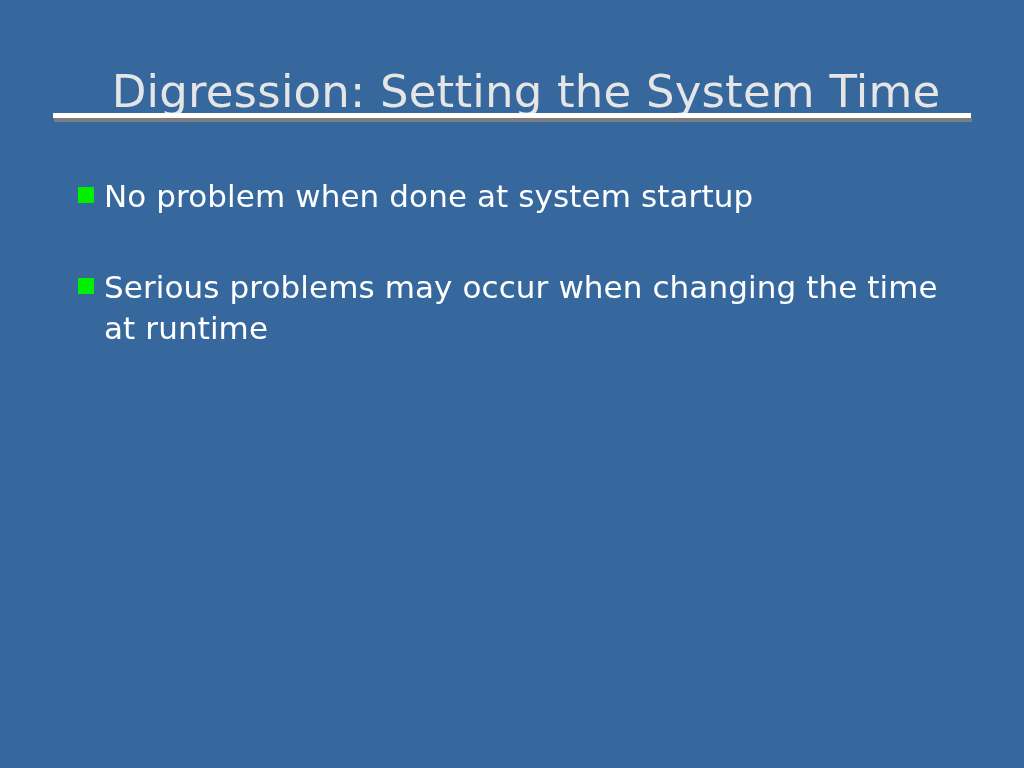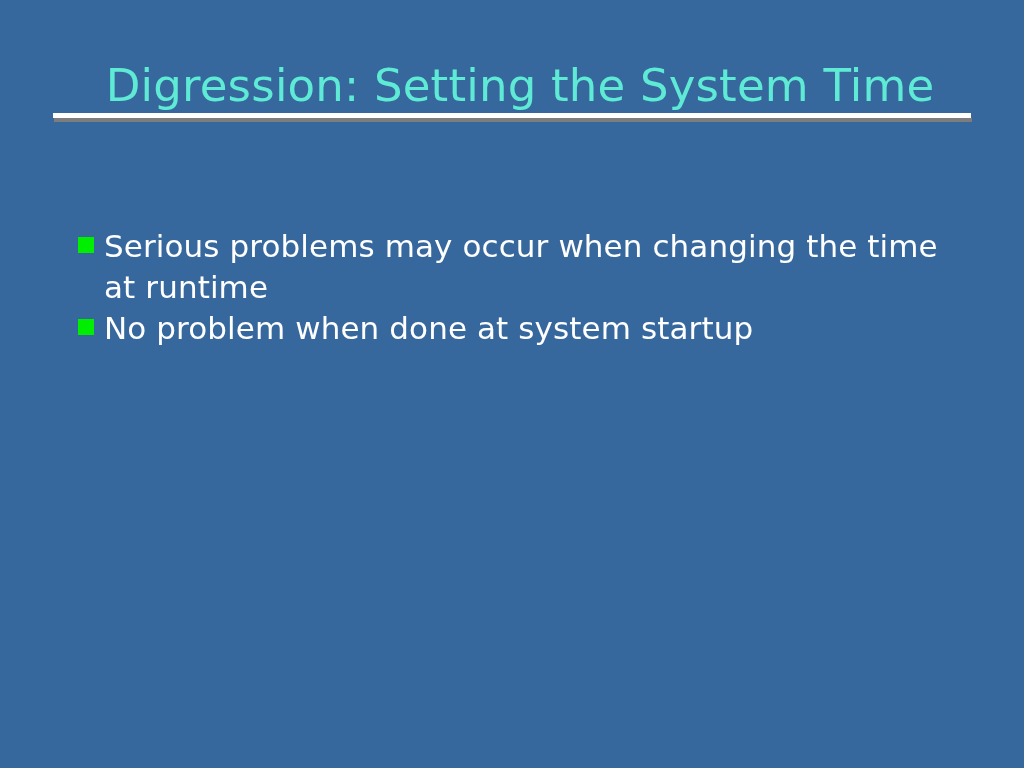--- a/index.html
+++ b/index.html
@@ -30,28 +30,28 @@
     width: 918px;
     height: 78px;
   }
 
   #slide-title {
     position: absolute;
     left: 0;
     top: 0;
     width: 918px;
     text-align: center;
-    color: #5eead4;
+    color: #e5e5e5;
     font-family: "DejaVu Sans", sans-serif;
     font-size: 45px;
     font-weight: normal;
     line-height: 56px;
     letter-spacing: 0.2px;
     white-space: nowrap;
-    margin: 8px;
+    margin: 14px;
   }
 
   #title-rule {
     position: absolute;
     left: 0;
     top: 63px;
     width: 918px;
     height: 5px;
     background: #ffffff;
   }
@@ -112,26 +112,26 @@
 <div id="slide">
 
   <div id="title-block">
     <h1 id="slide-title">Digression: Setting the System Time</h1>
     <div id="title-rule"></div>
     <div id="title-rule-shadow"></div>
   </div>
 
   <div id="body">
 
+    <div class="bullet-row" id="bullet-1">
+      <span class="bullet-marker"></span>
+      <span class="bullet-text">No problem when done at system startup</span>
+    </div>
+
     <div class="bullet-row" id="bullet-2">
       <span class="bullet-marker"></span>
       <span class="bullet-text">Serious problems may occur when changing the time at runtime</span>
-    </div>
-
-    <div class="bullet-row" id="bullet-1">
-      <span class="bullet-marker"></span>
-      <span class="bullet-text">No problem when done at system startup</span>
     </div>
 
 
   </div>
 
 </div>
 
 </body></html>

